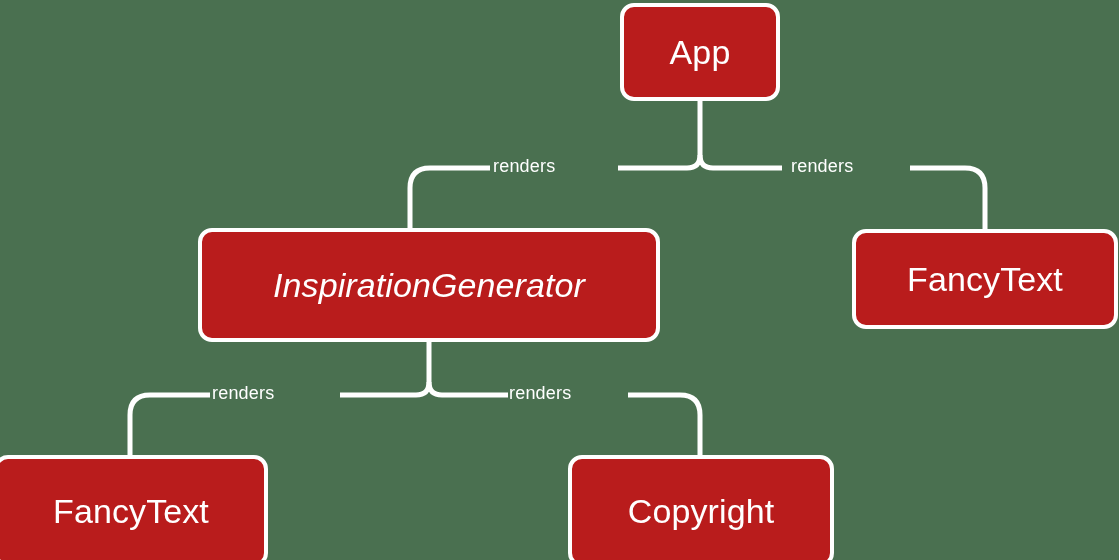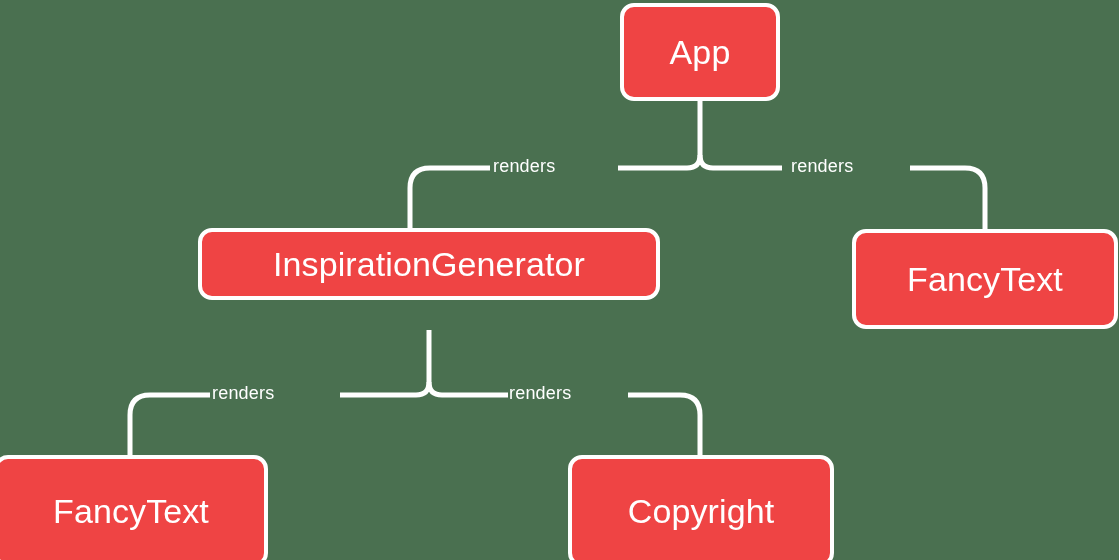--- a/index.html
+++ b/index.html
@@ -23,21 +23,21 @@
   #connectors {
     position: absolute;
     left: 0;
     top: 0;
     width: 1119px;
     height: 560px;
   }
   .node {
     position: absolute;
     box-sizing: border-box;
-    background: #ef4444;
+    background: #b91c1c;
     border: 4px solid #ffffff;
     border-radius: 14px;
     display: flex;
     align-items: center;
     justify-content: center;
     color: #ffffff;
     font-size: 34px;
     font-weight: 400;
     letter-spacing: 0.1px;
     white-space: nowrap;
@@ -48,21 +48,22 @@
     left: 620px;
     top: 3px;
     width: 160px;
     height: 98px;
   }
   
   #node-inspiration {
     left: 198px;
     top: 228px;
     width: 462px;
-    height: 72px;
+    height: 114px;
+    font-style: italic;
   }
   
   #node-fancytext-right {
     left: 852px;
     top: 229px;
     width: 266px;
     height: 100px;
   }
   
   #node-fancytext-left {

